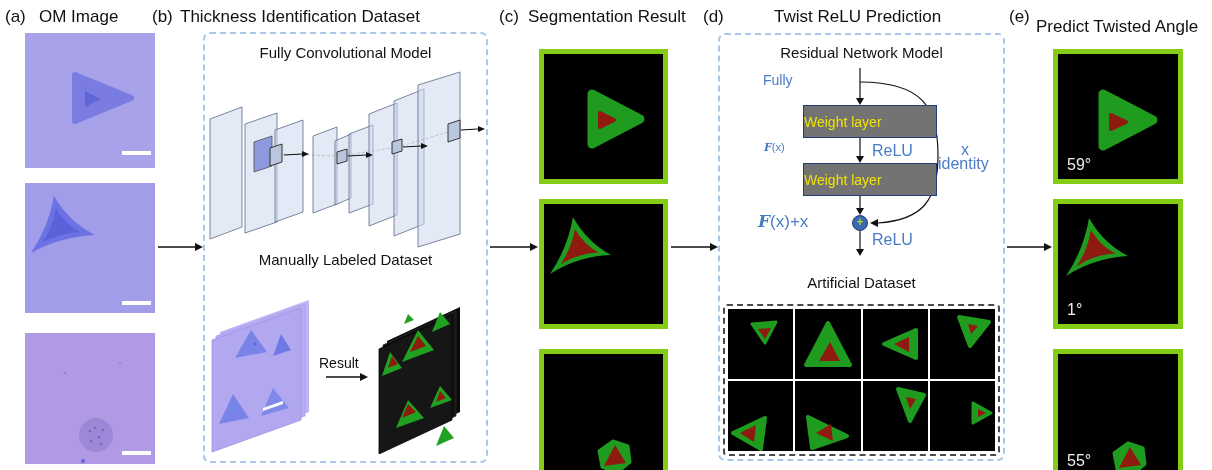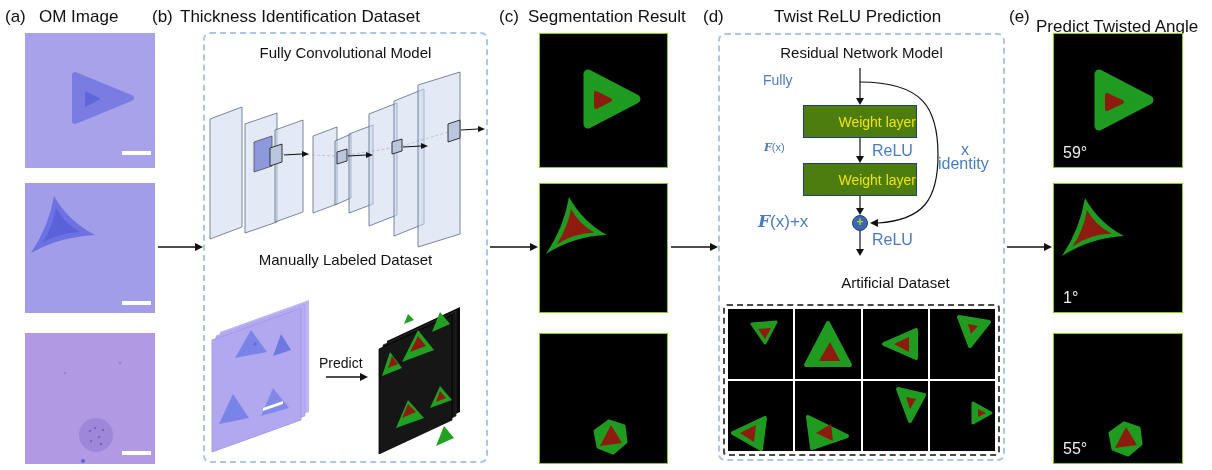--- a/index.html
+++ b/index.html
@@ -3,26 +3,26 @@
 <meta charset="utf-8">
 <style>
   html,body{margin:0;padding:0;background:#fff;}
   .canvas{position:relative;width:1212px;height:470px;background:#fff;
           font-family:"Liberation Sans",sans-serif;color:#111;overflow:hidden;}
   .abs{position:absolute;}
   .title{font-size:17px;color:#111;white-space:nowrap;}
   .heading{font-size:15px;color:#111;text-align:center;white-space:nowrap;}
   .dashedbox{border:2px dashed #a9c7e8;border-radius:7px;box-sizing:border-box;}
   .om{background:#a7a2e9;box-sizing:border-box;}
-  .blk{background:#000;border:1px solid #84cc16;box-sizing:border-box;}
+  .blk{background:#000;border:5px solid #84cc16;box-sizing:border-box;margin-top:16px;}
   .scalebar{position:absolute;left:97px;top:118px;width:29px;height:4px;background:#fff;}
   .angle{position:absolute;left:9px;bottom:5px;font-size:16px;color:#ededed;}
   .bluetxt{color:#4a7cc6;font-size:16px;white-space:nowrap;}
-  .wbox{position:absolute;width:114px;height:33px;background:#4d7c0f;border:1px solid #1f3f78;
-        box-sizing:border-box;display:flex;align-items:center;justify-content:flex-end;
+  .wbox{position:absolute;width:134px;height:33px;background:#737373;border:1px solid #1f3f78;
+        box-sizing:border-box;display:flex;align-items:center;justify-content:flex-start;
         color:#f2e400;font-size:14px;}
   .pluscir{position:absolute;left:852px;top:215px;width:16px;height:16px;border-radius:50%;
         background:#3b69b1;border:1px solid #1f3f78;box-sizing:border-box;color:#b6d32f;
         font-size:12px;font-weight:bold;text-align:center;line-height:13px;}
   .gridwrap{position:absolute;left:723px;top:304px;width:277px;height:152px;
         border:2px dashed #4a4a4a;border-radius:4px;box-sizing:border-box;background:#fff;
         display:grid;grid-template-columns:repeat(4,1fr);grid-template-rows:repeat(2,1fr);
         gap:2px;padding:3px;}
   .gcell{background:#000;position:relative;}
   .scriptF{font-family:"DejaVu Serif",serif;font-style:italic;font-weight:bold;}
@@ -126,21 +126,21 @@
     <polygon points="7,44 96,12 96,124 7,156" fill="#b2a8f0" stroke="#9d93e2" stroke-width="0.8"></polygon>
     <polygon points="30,62 62,56 46,34" fill="#7a83e8"></polygon>
     <polygon points="68,60 86,54 76,38" fill="#6f79e4"></polygon>
     <polygon points="14,128 44,122 28,98" fill="#7a83e8"></polygon>
     <polygon points="56,120 84,112 68,92" fill="#8089ea"></polygon>
     <circle cx="50" cy="48" r="1.5" fill="#5f66d8"></circle>
     <circle cx="28" cy="112" r="1.5" fill="#4f9ae0"></circle>
     <polygon points="58,112 78,105 78,108 58,115" fill="#fff"></polygon>
   </svg>
 
-  <span class="abs" style="left:319px;top:355px;font-size:14px;color:#111">Predict</span>
+  <span class="abs" style="left:319px;top:355px;font-size:14px;color:#111">Result</span>
   <svg class="abs" style="left:322px;top:370px" width="50" height="14" viewBox="0 0 50 14">
     <line x1="4" y1="7" x2="38" y2="7" stroke="#111" stroke-width="1.6"></line>
     <polygon points="38,3 46,7 38,11" fill="#111"></polygon>
   </svg>
 
   <svg class="abs" style="left:374px;top:304px" width="92" height="150" viewBox="0 0 92 150">
     <polygon points="13,37 86,3 86,108 13,142" fill="#0a0a0a"></polygon>
     <polygon points="9,41 82,7 82,112 9,146" fill="#141414" stroke="#2e2e2e" stroke-width="0.7"></polygon>
     <polygon points="5,45 78,11 78,116 5,150" fill="#161616" stroke="#000" stroke-width="0.8"></polygon>
     <g fill="#21a121">
@@ -218,21 +218,21 @@
   <span class="abs bluetxt" style="left:758px;top:211px;font-size:17px"><span class="scriptF">F</span><span>(x)+x</span></span>
 
   <div class="pluscir">
     <span>+</span>
   </div>
 
   <span class="abs bluetxt" style="left:872px;top:231px">ReLU</span>
   <span class="abs bluetxt" style="left:948px;top:141px;width:34px;text-align:center">x</span>
   <span class="abs bluetxt" style="left:938px;top:155px">identity</span>
 
-  <div class="abs heading" style="left:752px;top:274px;width:287px">Artificial Dataset</div>
+  <div class="abs heading" style="left:718px;top:274px;width:287px">Artificial Dataset</div>
 
   <div class="gridwrap">
     <div class="gcell">
       <svg width="65" height="70" viewBox="0 0 65 70">
           <polygon points="24,15 48,13 37,34" fill="#1f9b1f" stroke="#1f9b1f" stroke-width="3" stroke-linejoin="round"></polygon>
           <polygon points="30,20 43,19 37,30" fill="#8e1a10"></polygon>
         </svg>
     </div>
     <div class="gcell">
       <svg width="65" height="70" viewBox="0 0 65 70">

